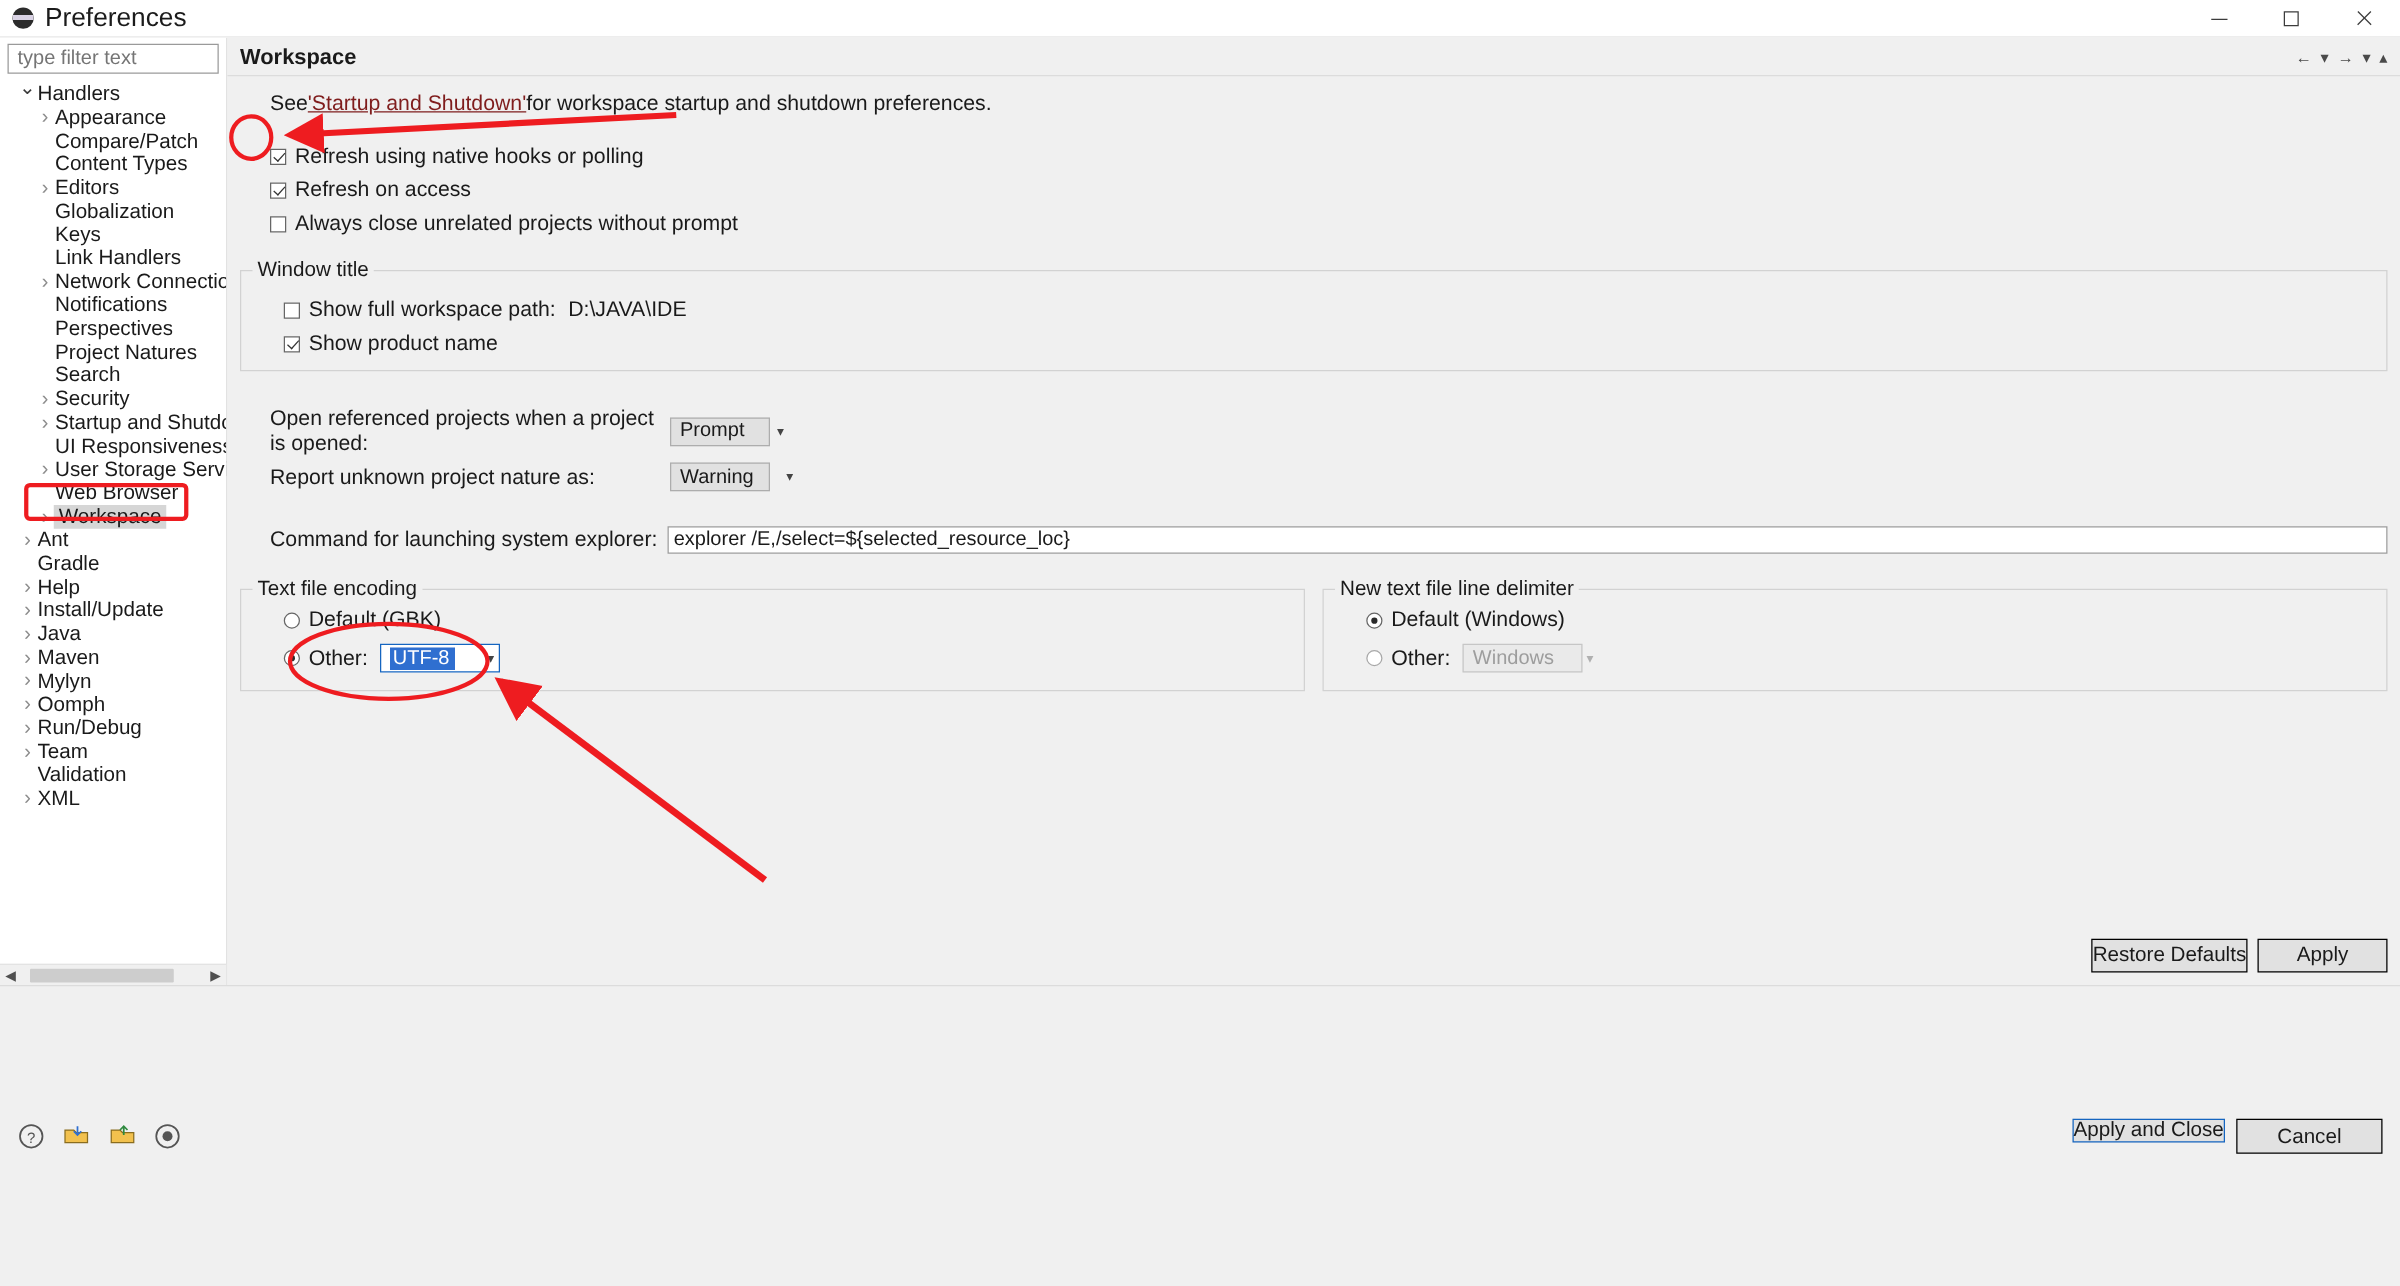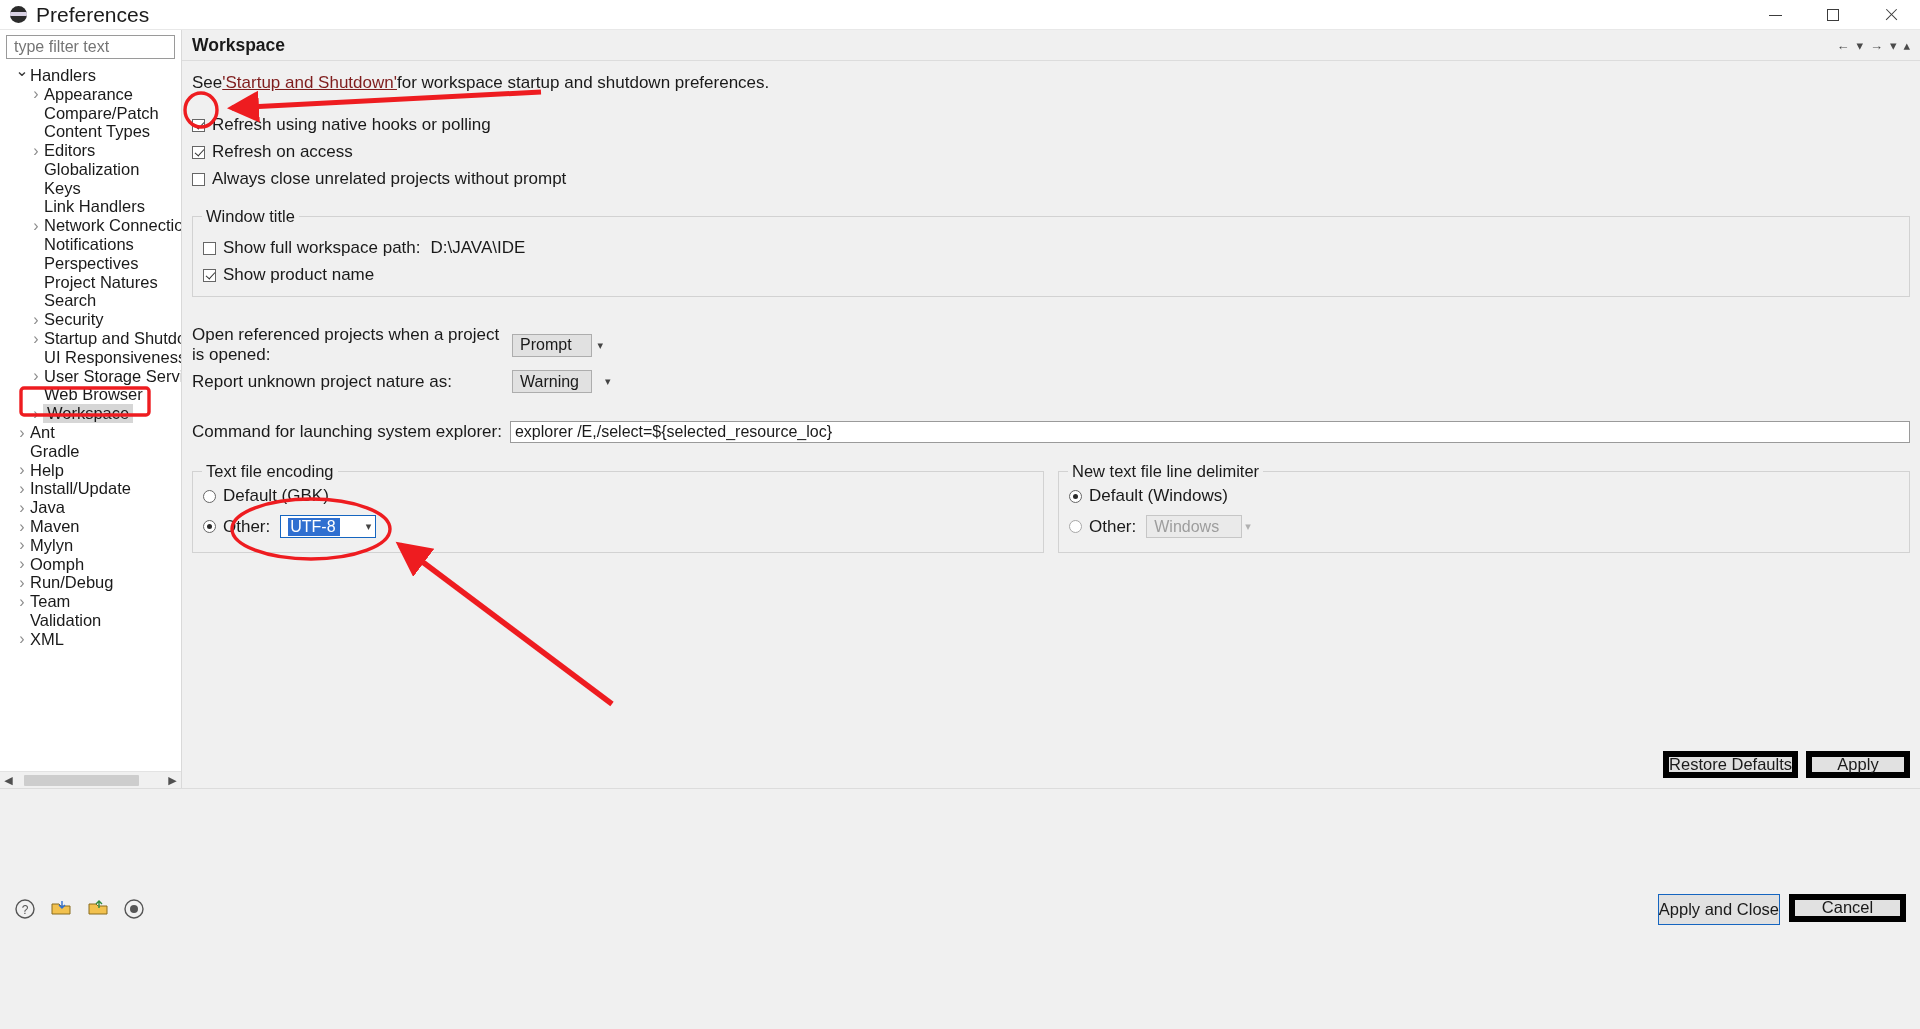--- a/index.html
+++ b/index.html
@@ -89,21 +89,21 @@
     padding:0 10px 0 10px; position:relative;
   }
   #rp-header .ttl { font-weight:bold; font-size:17.5px; }
   #rp-nav { position:absolute; right:8px; display:flex; align-items:center; gap:3px; color:#4a4a4a; font-size:13px; }
   #rp-nav span { padding:0 2px; }
   #rp-body {
     flex:1; background:#f0f0f0; border-top:1px solid #dcdcdc; padding:0 10px;
     position:relative;
   }
 
-  .row { display:flex; align-items:center; }
+  .row { display:flex; align-items:center;margin-left:24px; }
   .lnk { color:#7f1d1d; text-decoration:underline; }
 
   .cb {
     width:13px; height:13px; border:1px solid #666; background:#fff;
     display:inline-block; position:relative; flex:none; margin-right:7px;
   }
   .cb.on:after {
     content:""; position:absolute; left:3.5px; top:0.5px; width:4px; height:8px;
     border:solid #333; border-width:0 1.6px 1.6px 0; transform:rotate(42deg);
   }
@@ -129,34 +129,34 @@
   .combo .carr { margin-left:10px; font-size:11px; color:#444; }
   .combo.dim { color:#9d9d9d; border-color:#c6c6c6; background:#eaeaea; }
   .combo.dim .carr { color:#b0b0b0; }
 
   .grp { border:1px solid #d2d2d2; position:relative; }
   .grp > .cap {
     position:absolute; top:-10px; left:9px; background:#f0f0f0; padding:0 4px; font-size:16.5px;
   }
 
   .btn {
-    border:6px solid #000000; background:#e1e1e1; height:27px; min-width:104px;
+    border:1px solid #000000; background:#e1e1e1; height:27px; min-width:104px;
     display:flex; align-items:center; justify-content:center; font-size:16.5px; color:#1a1a1a;
   }
 
   
   #bottombar {
     height:auto; background:#f0f0f0; border-top:1px solid #dcdcdc;
     position:absolute; left:0; right:0; bottom:0; top:788px;
     display:flex; align-items:center; padding:0 14px;
   }
   #statusicons { display:flex; align-items:center; gap:13px; }
   #bottombar .spacer { flex:1; }
   .btn-primary {
-    border:1px solid #1565c0; background:#e1e1e1; height:31px; min-width:117px;
+    border:1px solid #1565c0; background:#e1e1e1; height:19px; min-width:117px;
     display:flex; align-items:center; justify-content:center; font-size:16.5px;
   }
 
   
   #anno { position:absolute; left:0; top:0; width:1920px; height:1029px; pointer-events:none; }
 </style>
 </head>
 <body>
 
 <div id="titlebar">

